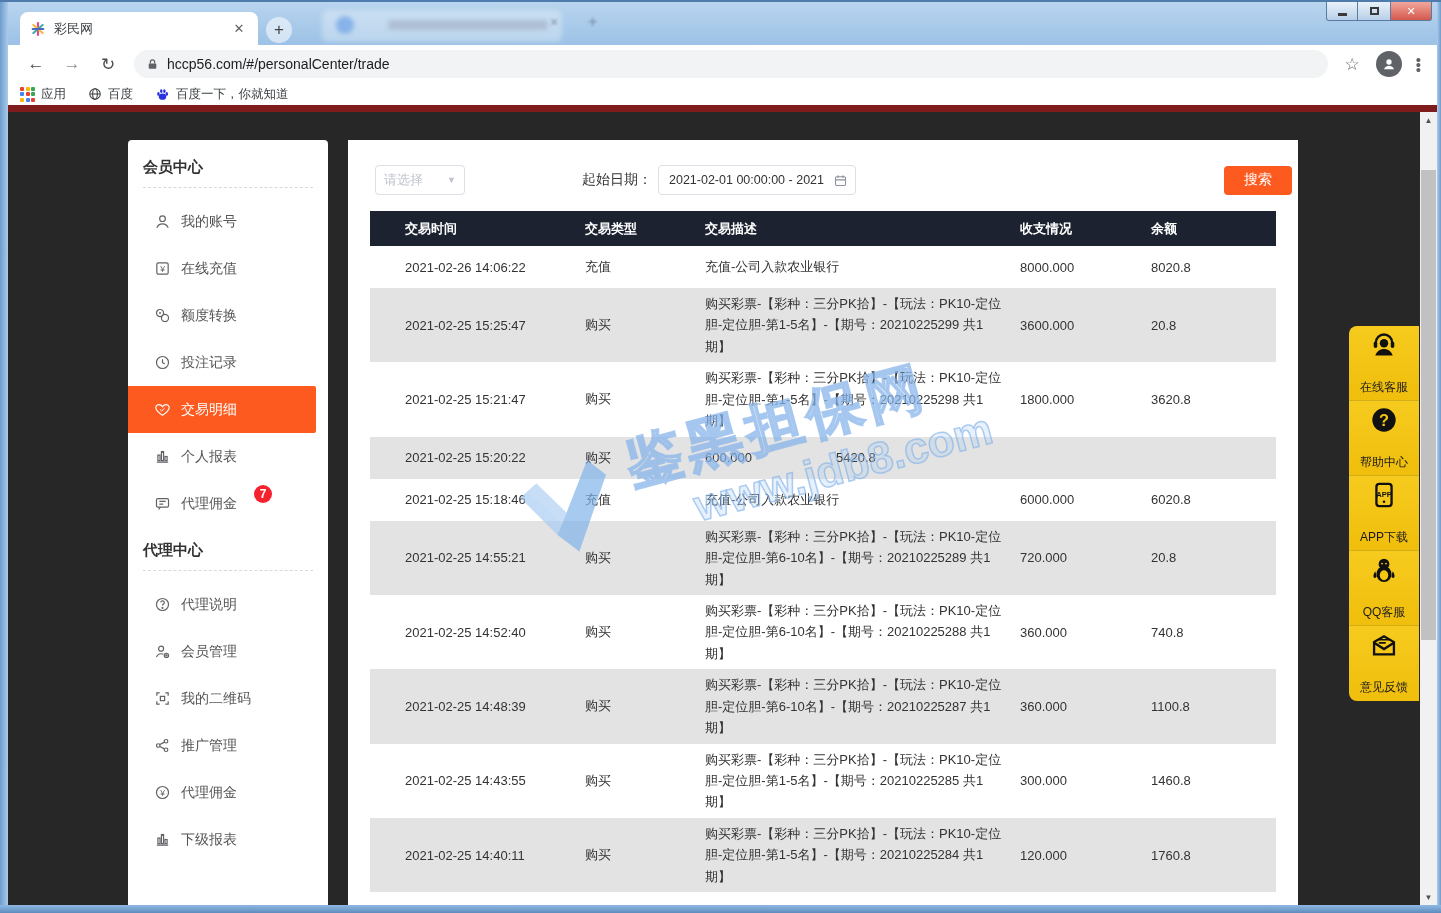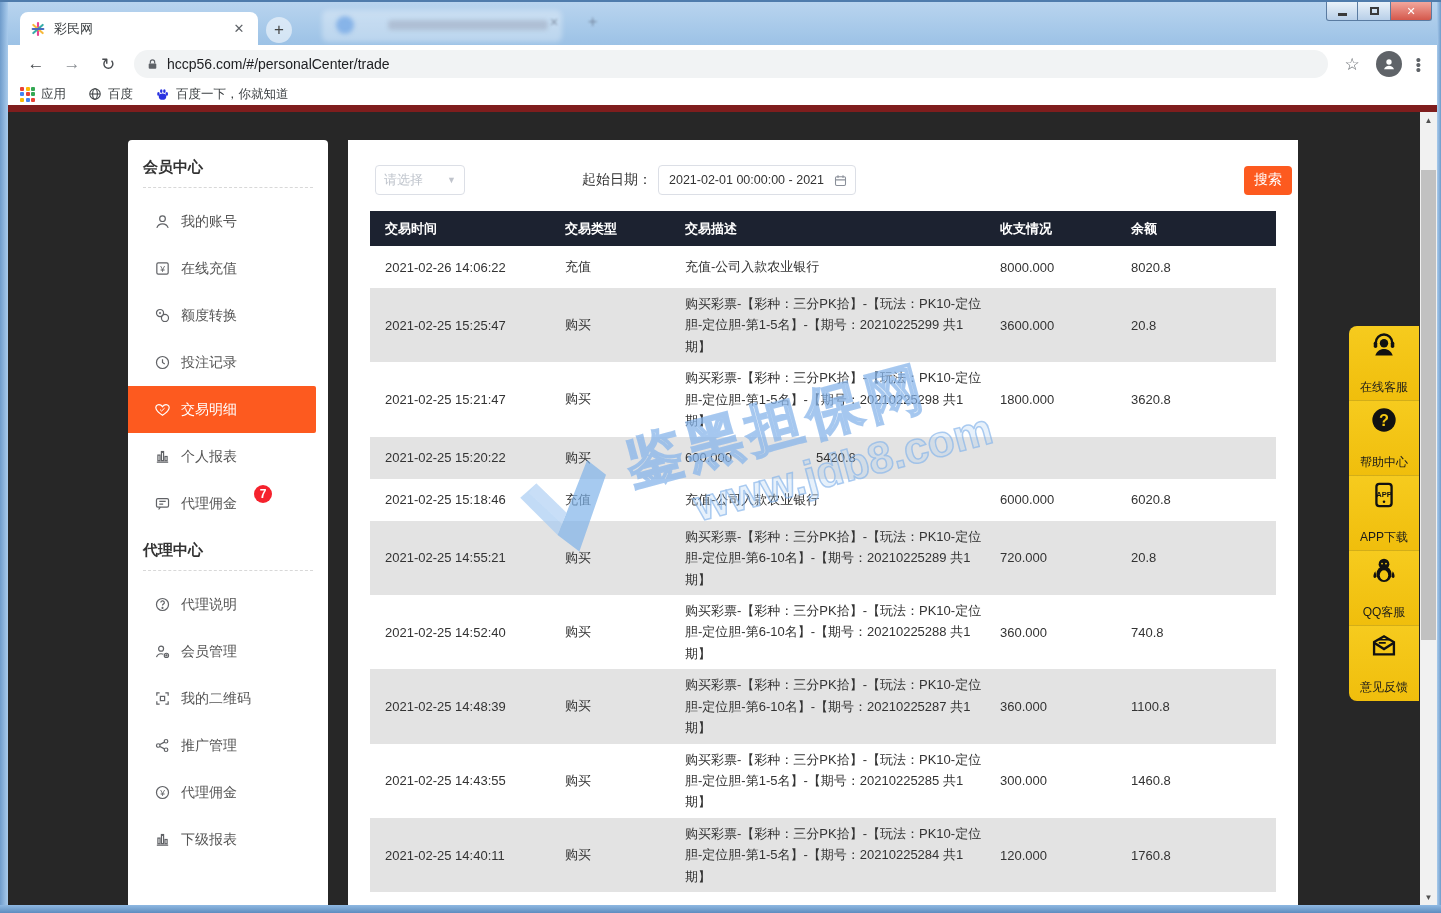--- a/index.html
+++ b/index.html
@@ -66,29 +66,29 @@
   
   .main-card { position:absolute; left:340px; top:28px; width:950px; height:765px; background:#fff; border-radius:0; padding:25px 6px 0 22px;}
   .controls { display:flex; align-items:center; height:30px; margin-bottom:16px; margin-left:5px;}
   .select-box { width:90px; height:30px; border:1px solid #dcdfe6; border-radius:4px; display:flex; align-items:center; padding:0 8px; cursor:pointer;}
   .select-placeholder { color:#bfc4cc; font-size:13px; flex:1;}
   .select-caret { color:#c0c4cc; font-size:9px;}
   .date-label { font-size:14px; color:#333; margin-left:117px; margin-right:6px;}
   .date-input { width:198px; height:30px; border:1px solid #dcdfe6; border-radius:4px; font-size:12.5px; color:#333; padding:0 26px 0 10px; font-family:"Liberation Sans","DejaVu Sans",sans-serif; background:#fff;}
   .date-wrap { position:relative; display:flex; align-items:center;}
   .cal-ico { position:absolute; right:8px; color:#8a8f99; pointer-events:none; display:flex;}
-  .search-btn { margin-left:auto; width:48px; height:29px; background:#fd5a1f; color:#fff; border:none; border-radius:4px; font-size:14px; cursor:pointer; font-family:inherit;}
+  .search-btn { margin-left:auto; width:68px; height:29px; background:#fd5a1f; color:#fff; border:none; border-radius:4px; font-size:14px; cursor:pointer; font-family:inherit;}
 
   
   .trade-table { width:906px; }
   .t-row { display:flex; align-items:center; font-size:13px; color:#333; }
   .t-head { background:#1c2230; color:#fff; height:35px; font-weight:bold; font-size:13px;}
   .t-body-row { min-height:42px; padding:5px 0;}
   .t-body-row.even { background:#e3e3e3;}
-  .col-time { width:195px; padding-left:15px;}
+  .col-time { width:195px; padding-left:15px;margin-left:20px;}
   .col-type { width:120px;}
   .col-desc { width:315px; padding-right:16px; line-height:1.65;}
   .col-amount { width:131px;}
   .col-balance { flex:1;}
 
   
   .watermark { position:absolute; left:495px; top:285px; display:flex; align-items:center; gap:6px; transform:rotate(-15deg); opacity:.85; pointer-events:none; z-index:8;}
   .wm-text-block { display:flex; flex-direction:column;}
   .wm-brand { font-size:56px; font-weight:bold; letter-spacing:6px; color:rgba(158,199,239,.18); -webkit-text-stroke:2px rgba(134,180,234,.85);}
   .wm-site { font-size:44px; font-weight:bold; margin-left:55px; margin-top:-6px; color:rgba(158,199,239,.30); -webkit-text-stroke:1.5px rgba(134,180,234,.8);}

